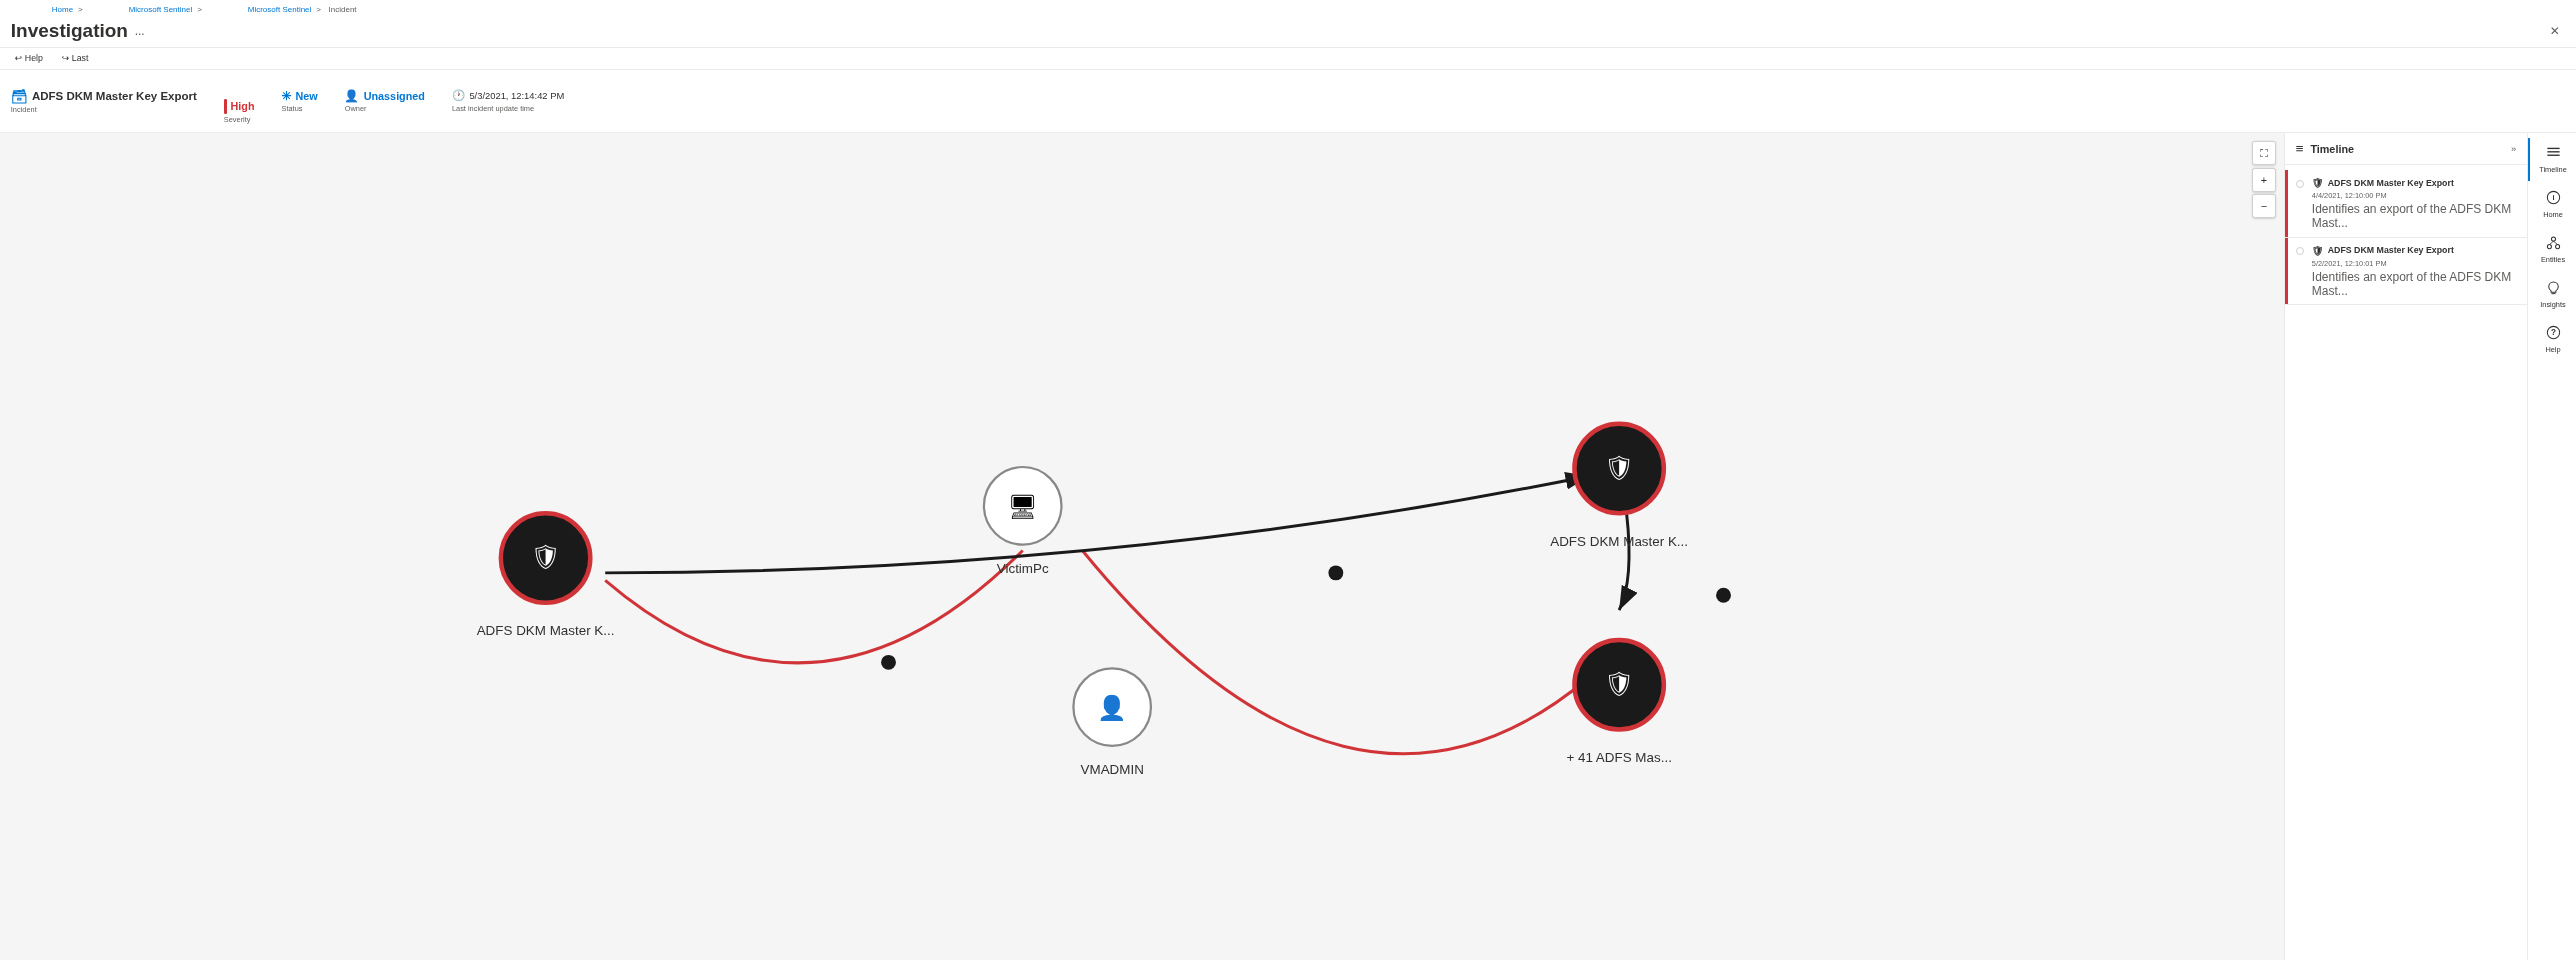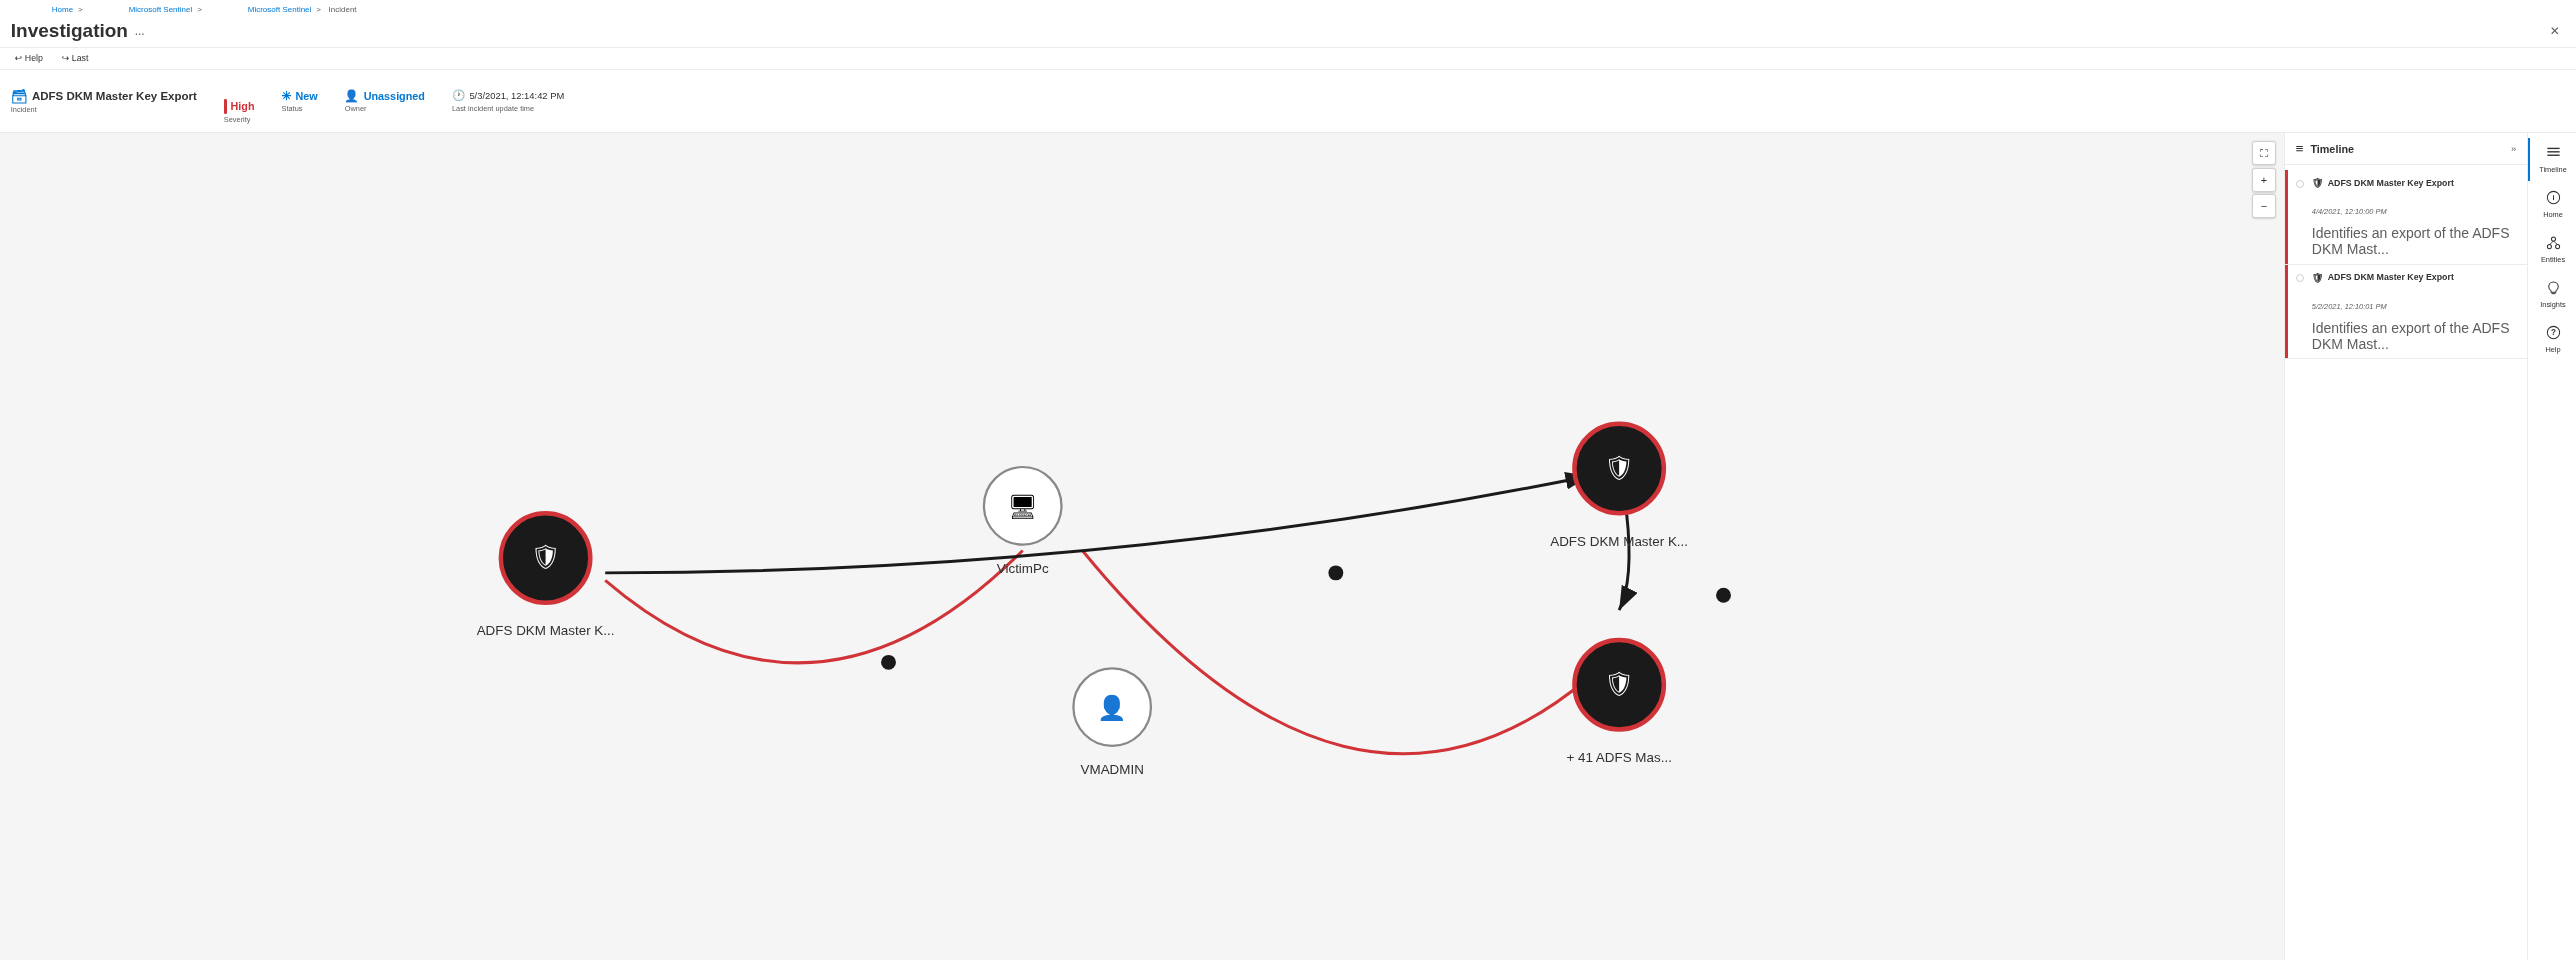--- a/index.html
+++ b/index.html
@@ -218,27 +218,26 @@
       font-size: 8.8px;
       font-weight: 600;
       color: #323130;
       display: flex;
       align-items: center;
       gap: 4px;
     }
     .timeline-item-date {
       font-size: 7.4px;
       color: #605e5c;
-      margin-top: 19px;
-      font-style: italic;
+      margin-top: 3px;
     }
     .timeline-item-desc {
-      font-size: 14px;
-      color: #605e5c;
-      margin-top: 9px;
+      font-size: 12px;
+      color: #605e5c;
+      margin-top: 2px;
     }
     .shield-icon-small {
       color: #323130;
       font-size: 9.4px;
     }
 
     
     .right-sidebar {
       width: 49px;
       border-left: 1.3px solid #edebe9;

